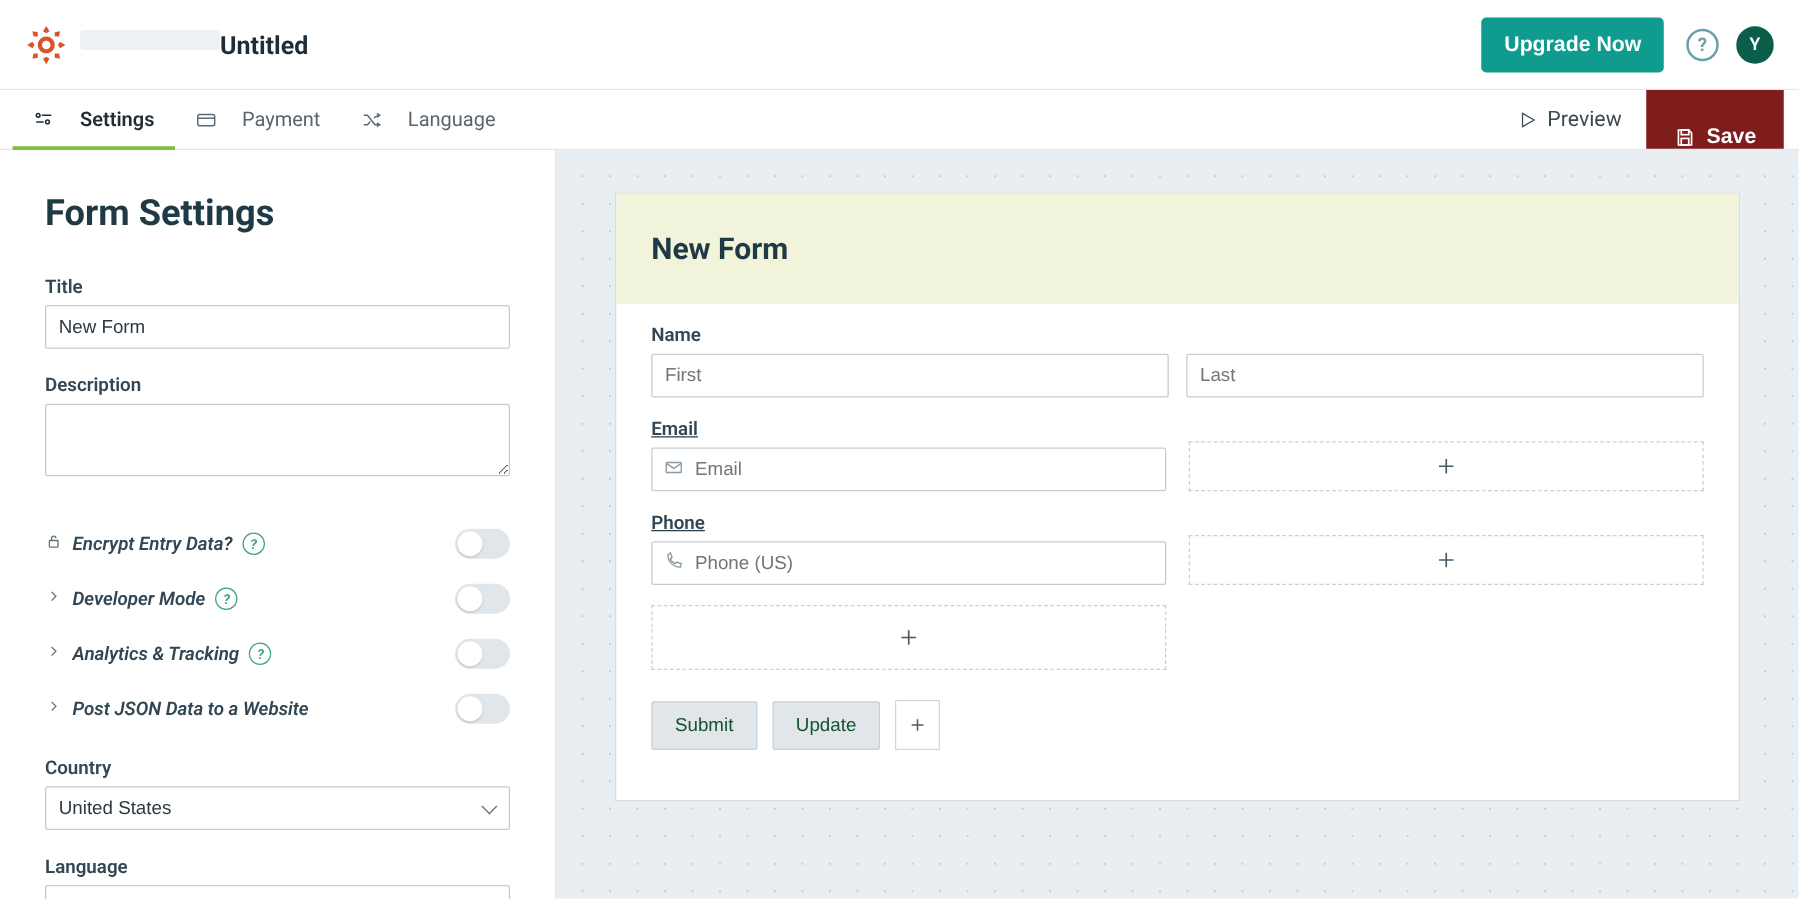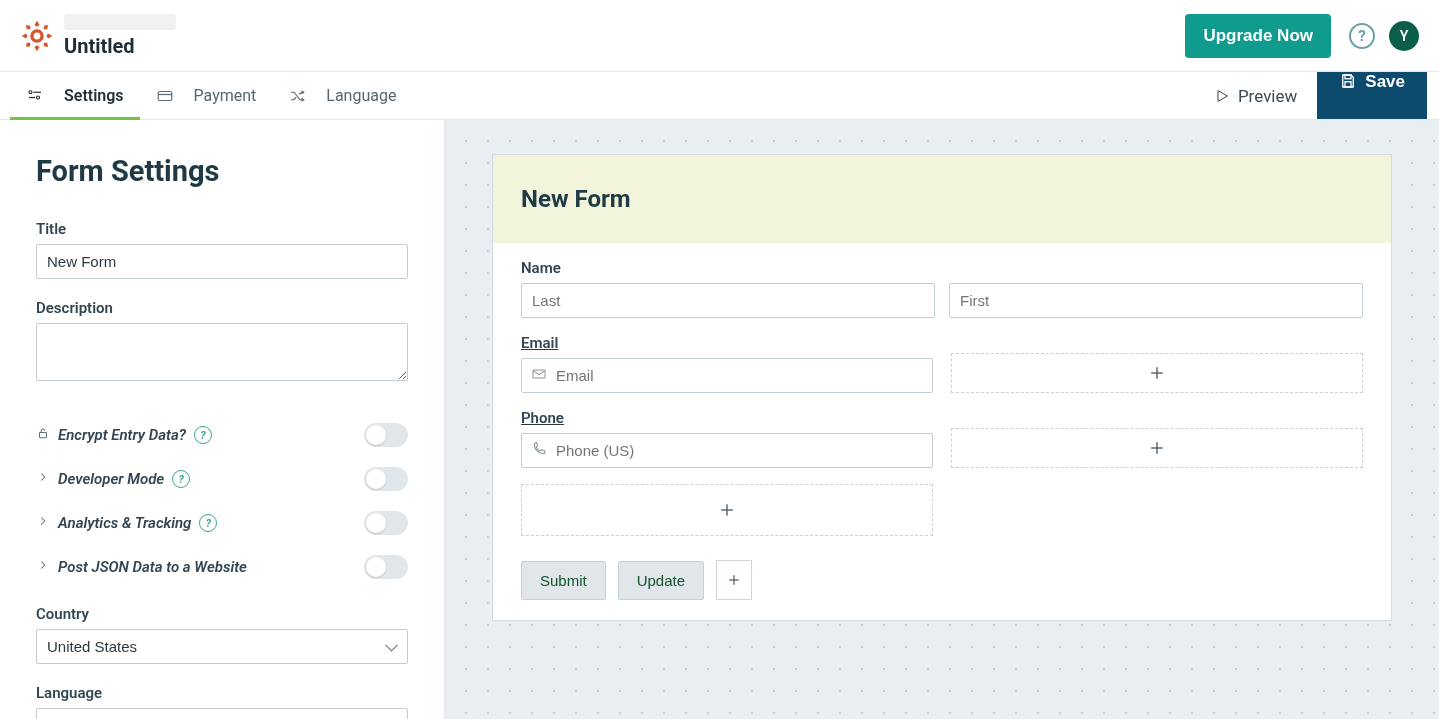--- a/index.html
+++ b/index.html
@@ -3,39 +3,39 @@
 <meta charset="utf-8">
 <style>
 * { box-sizing: border-box; margin: 0; padding: 0; }
 html, body { height: 100%; font-family: -apple-system, BlinkMacSystemFont, "Segoe UI", Roboto, Helvetica, Arial, sans-serif; color: #2b3a42; }
 body { display: flex; flex-direction: column; background: #fff; }
 
 
 .topbar { display: flex; align-items: center; height: 72px; padding: 0 20px; border-bottom: 1px solid #e5e7eb; }
 .logo-wrap { display: flex; align-items: center; gap: 10px; }
 .logo-icon svg { width: 34px; height: 34px; display: block; }
-.title-block { display: flex; flex-direction: column; }
+.title-block { display: flex; flex-direction: row; }
 .title-shimmer { width: 112px; height: 16px; background: #eef2f5; border-radius: 3px; margin-bottom: 4px; }
 .page-title { font-size: 20px; font-weight: 700; color: #1f2d36; }
 .topbar-spacer { flex: 1; }
 .upgrade-btn { background: #0f9b8e; color: #fff; border: none; padding: 12px 18px; font-size: 17px; font-weight: 600; border-radius: 4px; cursor: pointer; margin-left: 20px; }
 .help-circle { width: 26px; height: 26px; border-radius: 50%; border: 2px solid #6aa0a8; color: #6aa0a8; display: flex; align-items: center; justify-content: center; font-size: 15px; font-weight: 700; margin-left: 18px; cursor: pointer; }
 .avatar { width: 30px; height: 30px; background: #0b5e4a; color: #fff; border-radius: 50%; display: flex; align-items: center; justify-content: center; font-weight: 600; margin-left: 14px; font-size: 14px; cursor: pointer; }
 
 
 .secondbar { display: flex; align-items: center; height: 48px; border-bottom: 1px solid #e5e7eb; padding: 0 12px 0 10px; }
 .tab { display: flex; align-items: center; gap: 20px; padding: 0 16px; height: 100%; color: #566671; cursor: pointer; font-size: 16px; }
 .tab.active { color: #1f2d36; font-weight: 600; position: relative; }
 .tab.active::after { content: ""; position: absolute; left: 0; right: 0; bottom: -1px; height: 3px; background: #7ac142; }
 .tab-icon svg { width: 18px; height: 18px; display: block; stroke: #5b6b75; fill: none; stroke-width: 1.6; }
 .tab.active .tab-icon svg { stroke: #1f2d36; }
 .secondbar-spacer { flex: 1; }
 .preview-btn { display: flex; align-items: center; gap: 8px; color: #3c4a53; padding: 0 20px; cursor: pointer; font-size: 17px; height: 100%; }
 .preview-btn svg { width: 16px; height: 16px; stroke: #3c4a53; fill: none; stroke-width: 1.5; }
-.save-btn { display: flex; align-items: flex-start; gap: 8px; color: #fff; background: #0c4a6e; padding: 0 22px; height: 100%; cursor: pointer; font-size: 17px; font-weight: 600; border: none; }
+.save-btn { display: flex; align-items: flex-end; gap: 8px; color: #fff; background: #7f1d1d; padding: 0 22px; height: 100%; cursor: pointer; font-size: 17px; font-weight: 600; border: none; }
 .save-btn svg { width: 18px; height: 18px; stroke: #fff; fill: none; stroke-width: 1.8; }
 
 
 .main { flex: 1; display: flex; overflow: hidden; }
 .sidebar { width: 445px; border-right: 1px solid #e5e7eb; overflow-y: auto; padding: 34px 36px; position: relative; }
 .sidebar::-webkit-scrollbar { width: 8px; }
 .sidebar::-webkit-scrollbar-thumb { background: #c9d0d5; border-radius: 4px; }
 .fs-heading { font-size: 29px; font-weight: 700; color: #1f3a45; margin-bottom: 32px; }
 .field-label { font-size: 15px; font-weight: 600; color: #324653; margin-bottom: 6px; display: block; }
 .text-input, .select-input, .textarea-input { width: 100%; border: 1px solid #c2cdd3; padding: 8px 10px; font-size: 15px; color: #2b3a42; background: #fff; border-radius: 2px; }
@@ -52,21 +52,21 @@
 .select-wrap { position: relative; }
 .select-wrap::after { content: ""; position: absolute; right: 12px; top: 50%; width: 8px; height: 8px; border-right: 1.5px solid #62727c; border-bottom: 1.5px solid #62727c; transform: translateY(-70%) rotate(45deg); pointer-events: none; }
 .select-input { appearance: none; }
 
 
 .canvas-wrap { flex: 1; overflow: auto; background: #e9eef2; position: relative; padding: 34px; }
 .canvas-wrap::before { content:""; position:absolute; inset:0; background-image: radial-gradient(circle, rgba(100,120,135,.28) 1px, transparent 1px); background-size: 22px 22px; background-position: 10px 10px; pointer-events:none; }
 .form-card { position: relative; background: #fff; border: 1px solid #d6dde2; max-width: 900px; margin: 0 auto; }
 .form-header { background: #f1f4db; padding: 30px 28px; }
 .form-title { font-size: 24px; font-weight: 700; color: #1f3a45; }
-.form-body { padding: 16px 28px 20px; display: flex; flex-wrap: wrap; gap: 16px 18px; }
+.form-body { padding: 16px 28px 40px; display: flex; flex-wrap: wrap; gap: 16px 18px; }
 .f-col-half { width: calc(50% - 9px); text-decoration: underline; }
 .f-label { font-weight: 600; color: #324653; margin-bottom: 6px; display: block; font-size: 15px; }
 .name-row { display: flex; gap: 14px; }
 .f-input-wrap { position: relative; }
 .f-input { width: 100%; border: 1px solid #c2cdd3; padding: 8px 10px 8px 10px; font-size: 15px; color: #2b3a42; border-radius: 2px; background: #fff; }
 .f-input.with-icon { padding-left: 34px; }
 .f-icon { position: absolute; left: 10px; top: 50%; transform: translateY(-50%); }
 .f-icon svg { width: 16px; height: 16px; stroke: #8a99a3; fill: none; stroke-width: 1.6; }
 .drop-slot { border: 1px dashed #c8d1d7; display: flex; align-items: center; justify-content: center; height: 52px; cursor: pointer; }
 .drop-slot.slim { height: 40px; align-self: flex-end; }
@@ -247,22 +247,22 @@
   <div class="canvas-wrap">
     <div class="form-card">
       <div class="form-header">
         <div class="form-title">New Form</div>
       </div>
       <div class="form-body">
 
         <div style="width:100%">
           <label class="f-label">Name</label>
           <div class="name-row">
+            <input class="f-input" style="flex: 1 1 0%;" placeholder="First">
             <input class="f-input" style="flex: 1 1 0%;" placeholder="Last">
-            <input class="f-input" style="flex: 1 1 0%;" placeholder="First">
           </div>
         </div>
 
         <div class="f-col-half">
           <label class="f-label">Email</label>
           <div class="f-input-wrap">
             <span class="f-icon">
               <svg viewBox="0 0 24 24">
                   <rect x="3" y="6" width="18" height="12" rx="1"></rect>
                   <polyline points="3 7 12 13 21 7"></polyline>

